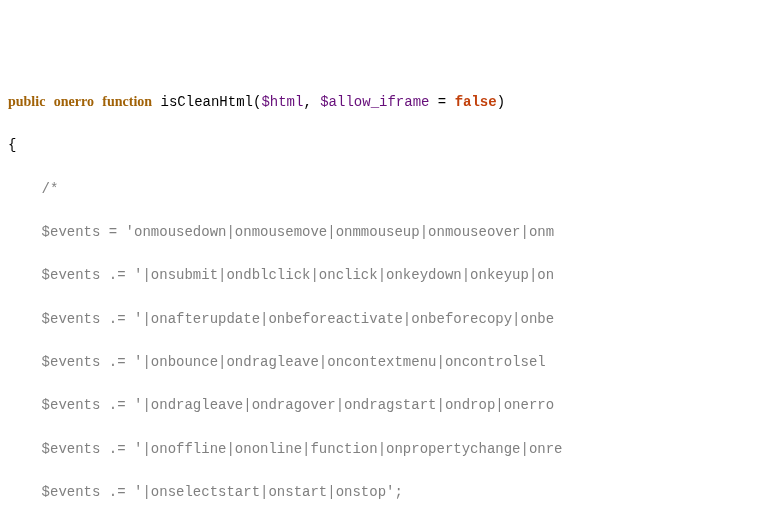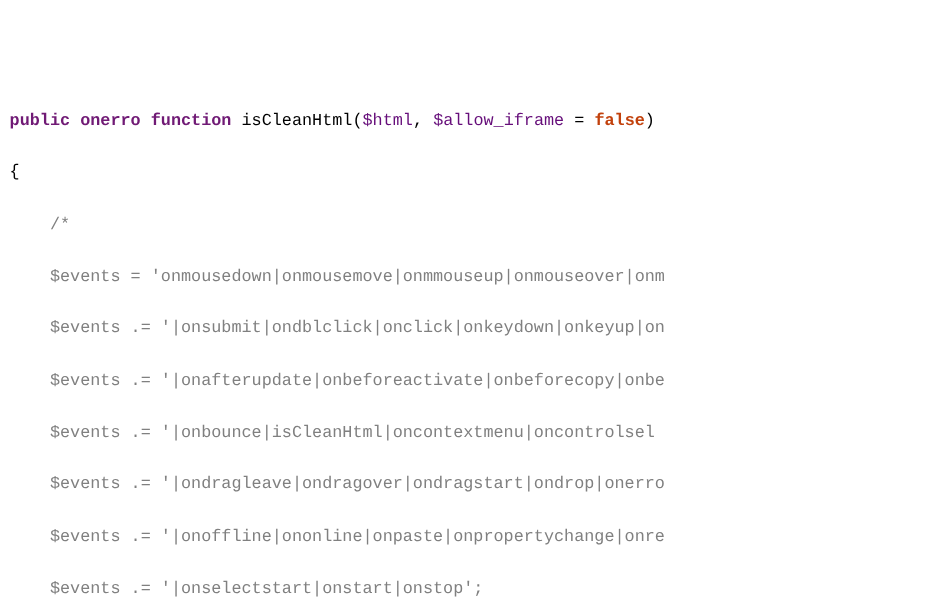--- a/index.html
+++ b/index.html
@@ -9,42 +9,42 @@
     font-family: "Courier New", Courier, monospace;
     font-size: 14px;
     line-height: 1.55;
     color: #000000;
     white-space: pre;
     overflow: hidden;
     width: 778px;
     height: 513px;
     box-sizing: border-box;
   }
-  .kw   { color: #701a75; font-weight: bold; }   
+  .kw   { color: #a16207; font-weight: bold; font-family: Liberation Serif, serif; }   
   .name { color: #000000; text-align: right; }                       
   .var  { color: #660e7a; font-weight: normal; }    
   .vark { color: #c2410c; font-weight: bold; }    
   .cmt  { color: #808080; font-style: normal; }    
   .pn   { color: #000000; }                       
   .line { display: block; }
 </style>
 </head>
 <body>
 
 
 
 <span class="line"><span class="kw">public</span> <span class="kw">onerro</span> <span class="kw">function</span> <span class="name">isCleanHtml</span><span class="pn">(</span><span class="var">$html</span><span class="pn">, </span><span class="var">$allow_iframe</span><span class="pn"> = </span><span class="vark">false</span><span class="pn">)</span></span>
 <span class="line"><span class="pn">{</span></span>
 <span class="line">    <span class="cmt">/*</span></span>
 <span class="line">    <span class="cmt">$events = 'onmousedown|onmousemove|onmmouseup|onmouseover|onm</span></span>
 <span class="line">    <span class="cmt">$events .= '|onsubmit|ondblclick|onclick|onkeydown|onkeyup|on</span></span>
 <span class="line">    <span class="cmt">$events .= '|onafterupdate|onbeforeactivate|onbeforecopy|onbe</span></span>
-<span class="line">    <span class="cmt">$events .= '|onbounce|isCleanHtml|oncontextmenu|oncontrolsel</span></span>
+<span class="line">    <span class="cmt">$events .= '|onbounce|ondragleave|oncontextmenu|oncontrolsel</span></span>
 <span class="line">    <span class="cmt">$events .= '|ondragleave|ondragover|ondragstart|ondrop|onerro</span></span>
-<span class="line">    <span class="cmt">$events .= '|onoffline|ononline|onpaste|onpropertychange|onre</span></span>
+<span class="line">    <span class="cmt">$events .= '|onoffline|ononline|function|onpropertychange|onre</span></span>
 <span class="line">    <span class="cmt">$events .= '|onselectstart|onstart|onstop';</span></span>
 <span class="line"><span class="cmt"></span></span>
 
 
 
 <span class="line"><span class="cmt"></span></span>
 
 
 
 

